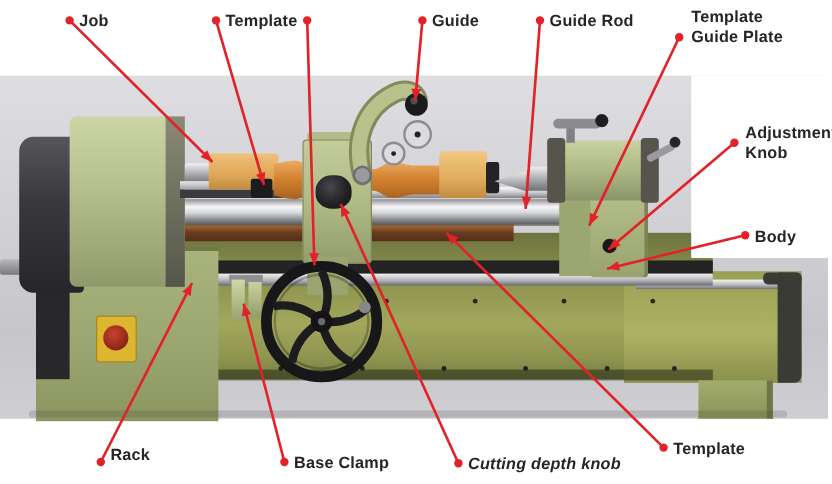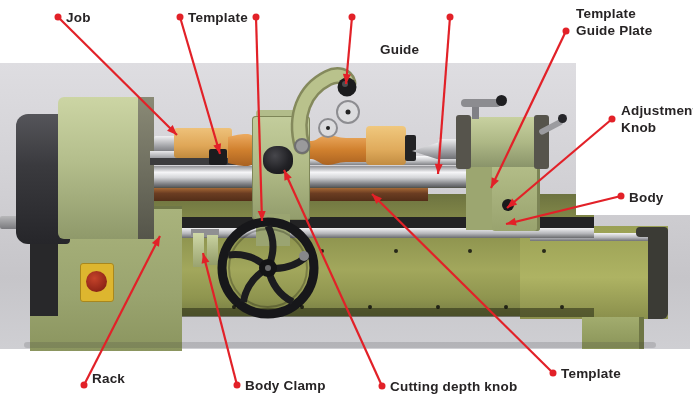--- a/index.html
+++ b/index.html
@@ -253,23 +253,24 @@
       <line x1="382" y1="386" x2="284" y2="170" stroke="#e22128" stroke-width="2.2"></line>
       <circle cx="382" cy="386" r="3.5" fill="#e22128"></circle>
       <polygon points="284,170 291.77429565600846,177.45387999990396 284.48905547510685,180.75922045235006" fill="#e22128"></polygon>
       <line x1="553" y1="373" x2="372" y2="194" stroke="#e22128" stroke-width="2.2"></line>
       <circle cx="553" cy="373" r="3.5" fill="#e22128"></circle>
       <polygon points="372,194 381.92291203247424,198.1875788703949 376.2975715611745,203.87577230785442" fill="#e22128"></polygon>
     </svg>
 
   <div class="label" style="left: 66px; top: 9px;">Job</div>
   <div class="label" style="left: 188px; top: 9px;">Template</div>
-  <div class="label" style="left: 380px; top: 9px; margin-top: 32px;">Guide</div>
+  <div class="label" style="left: 360px; top: 9px;">Guide</div>
+  <div class="label" style="left: 458px; top: 9px;">Guide Rod</div>
   <div class="label" style="left: 576px; top: 5px;">Template
 Guide Plate</div>
   <div class="label" style="left: 621px; top: 102px;">Adjustment
 Knob</div>
   <div class="label" style="left: 629px; top: 189px;">Body</div>
   <div class="label" style="left: 92px; top: 370px;">Rack</div>
-  <div class="label" style="left: 245px; top: 377px;">Body Clamp</div>
-  <div class="label" style="left: 390px; top: 378px;">Cutting depth knob</div>
+  <div class="label" style="left: 245px; top: 377px;">Base Clamp</div>
+  <div class="label" style="left: 390px; top: 378px; font-style: italic;">Cutting depth knob</div>
   <div class="label" style="left: 561px; top: 365px;">Template</div>
 </div>
 
 </body></html>

